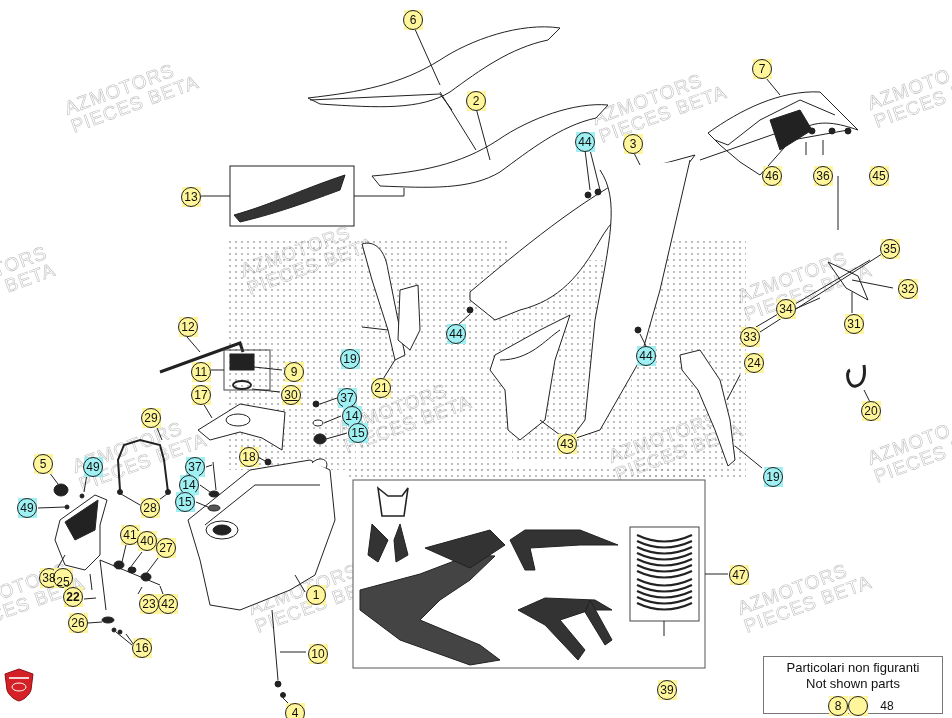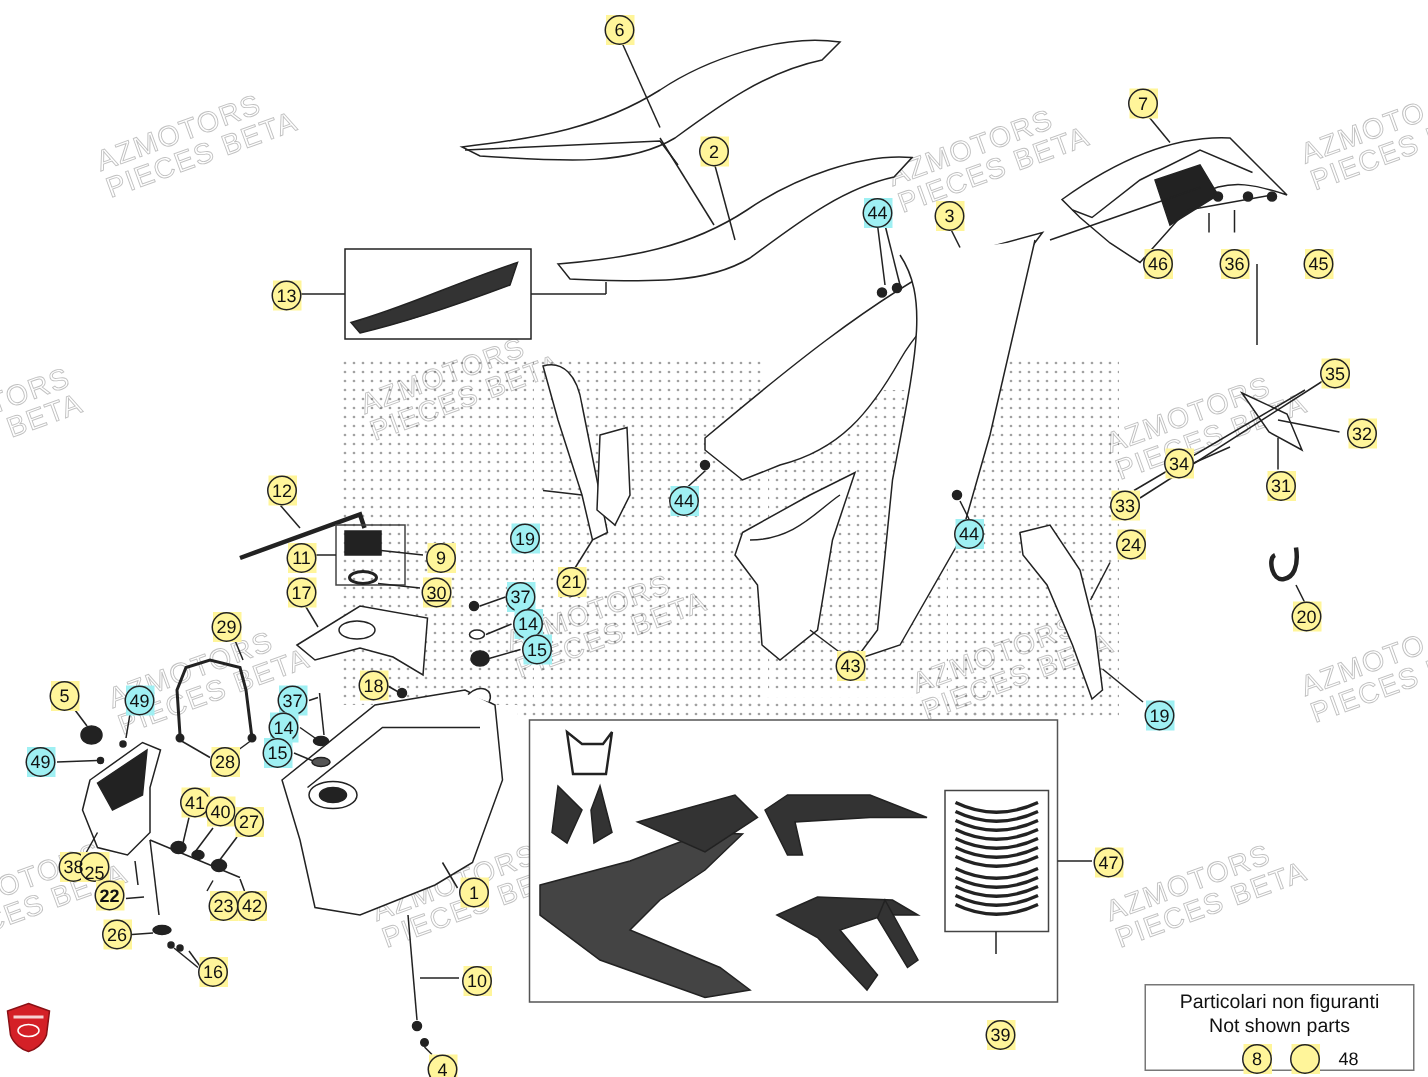--- a/index.html
+++ b/index.html
@@ -524,20 +524,20 @@
 
   <div class="notbox">
     <div class="l1">Particolari non figuranti</div>
     <div class="l2">Not shown parts</div>
     <div class="nums">
       <div class="callout y" style="left:0;top:0;">
         <div class="bg"></div>
           <div class="ring"></div>
           <span>8</span>
       </div>
-      <div class="callout y" style="left:32px;top:0;padding-left:40px;">
+      <div class="callout y" style="left:20px;top:0;padding-left:40px;">
         <div class="bg"></div>
           <div class="ring"></div>
           <span>48</span>
       </div>
     </div>
   </div>
 </div>
 
 </body></html>

